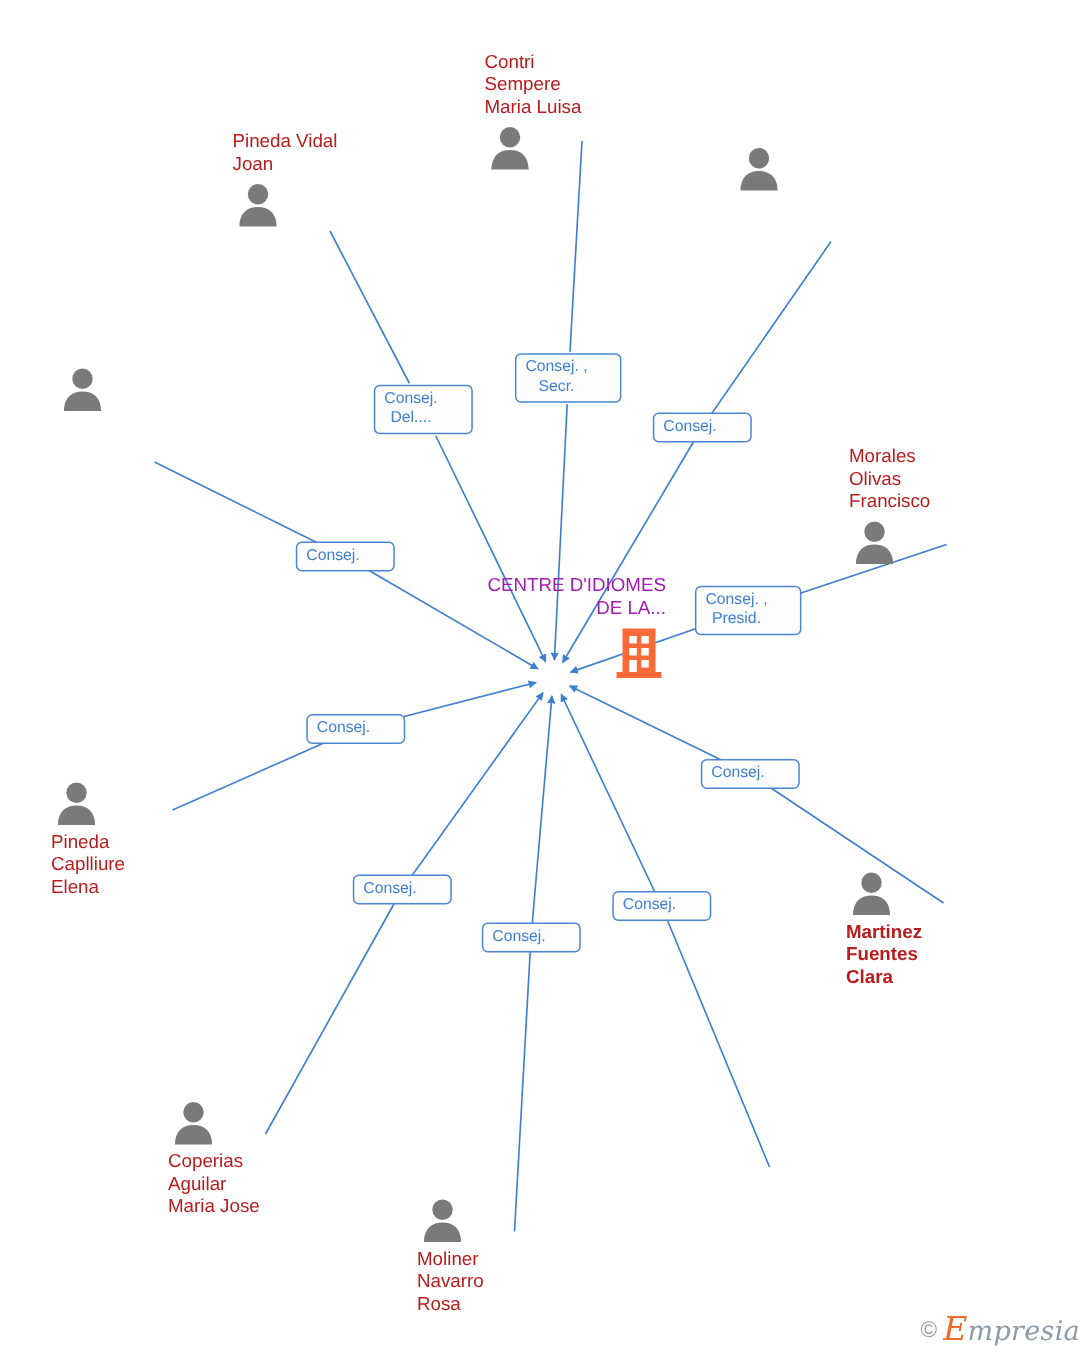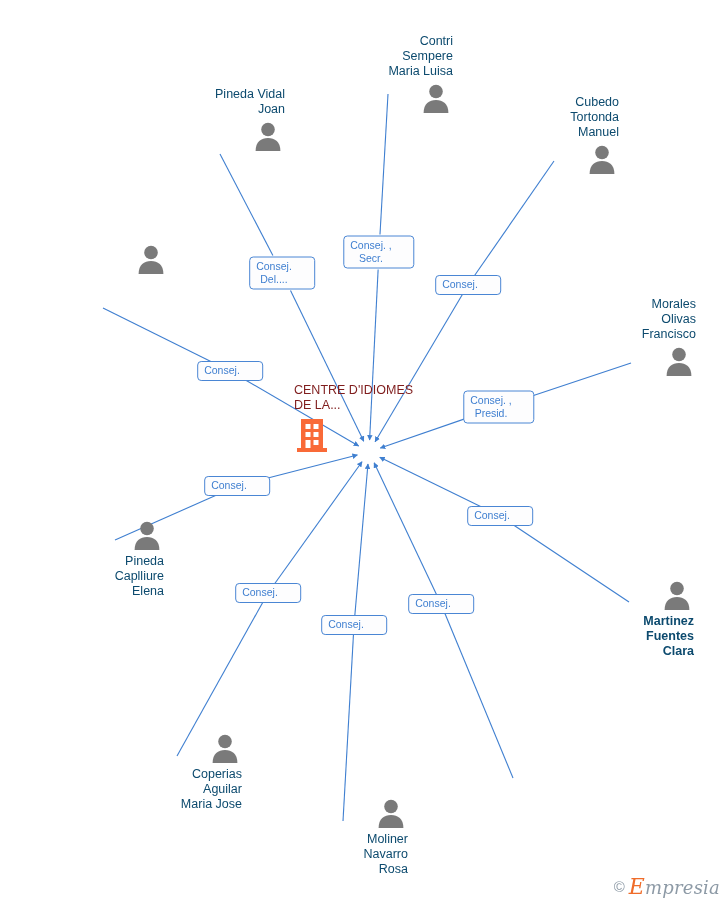--- a/index.html
+++ b/index.html
@@ -21,45 +21,45 @@
     position: absolute;
     left: 0;
     top: 0;
     width: 728px;
     height: 905px;
   }
   .node {
     position: absolute;
     width: 130px;
     margin-left: -65px;
-    text-align: right;
+    text-align: left;
     line-height: 15px;
     font-size: 12.5px;
-    color: #0c4a6e;
+    color: #b91c1c;
     user-select: none;
   }
   .node .icon-wrap {
     display: block;
     line-height: 0;
   }
   .node .label {
     display: block;
     white-space: pre-line;
   }
   .node.label-above .label { margin-bottom: 2px; }
   .node.label-below .label { margin-top: 2px; }
 
   .company {
     position: absolute;
     width: 150px;
     margin-left: -75px;
-    text-align: left;
+    text-align: right;
     font-size: 12.5px;
     line-height: 15px;
-    color: #7f1d1d;
+    color: #a21caf;
     user-select: none;
   }
   .company .label { display: block; white-space: pre-line; }
   .company .icon-wrap { display: block; line-height: 0; margin-top: 3px; }
 
   .edge-label {
     position: absolute;
     box-sizing: border-box;
     border: 1px solid #4a86d4;
     border-radius: 4px;
@@ -147,23 +147,20 @@
 Joan</span>
     <span class="icon-wrap">
       <svg width="34" height="34" viewBox="0 0 34 34">
           <circle cx="17" cy="10.5" r="6.8" fill="#7a7a7a"></circle>
           <path d="M4.6 32 C4.6 22.8 10.2 19 17 19 C23.8 19 29.4 22.8 29.4 32 Z" fill="#7a7a7a"></path>
         </svg>
     </span>
   </div>
 
   <div class="node label-above" style="left:554px; top:95px;">
-    <span class="label">Cubedo
-Tortonda
-Manuel</span>
     <span class="icon-wrap">
       <svg width="34" height="34" viewBox="0 0 34 34">
           <circle cx="17" cy="10.5" r="6.8" fill="#7a7a7a"></circle>
           <path d="M4.6 32 C4.6 22.8 10.2 19 17 19 C23.8 19 29.4 22.8 29.4 32 Z" fill="#7a7a7a"></path>
         </svg>
     </span>
   </div>
 
   <div class="node label-above" style="left:103px; top:242px;">
     <span class="icon-wrap">

